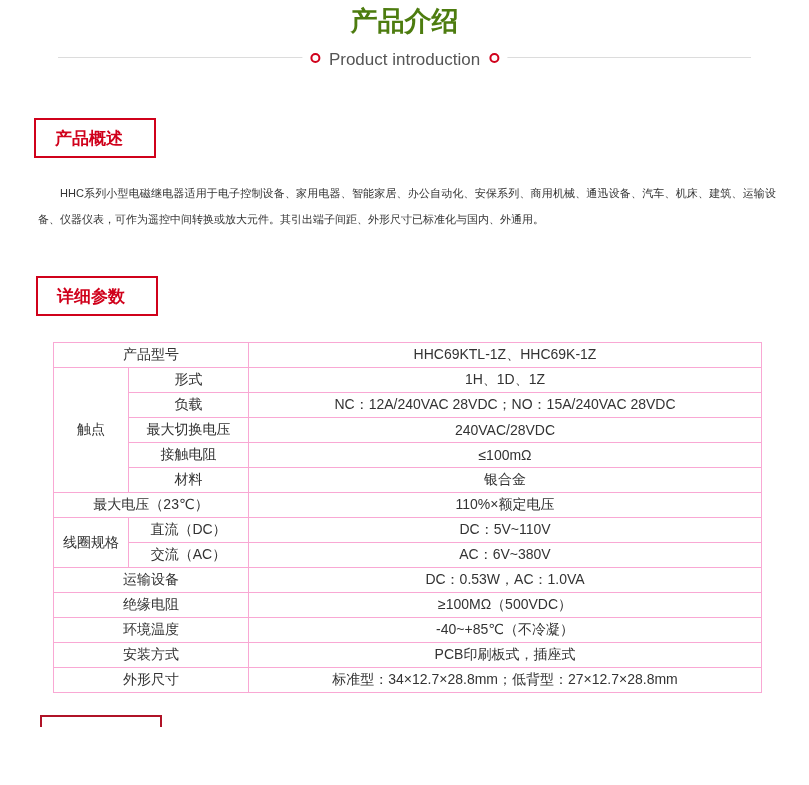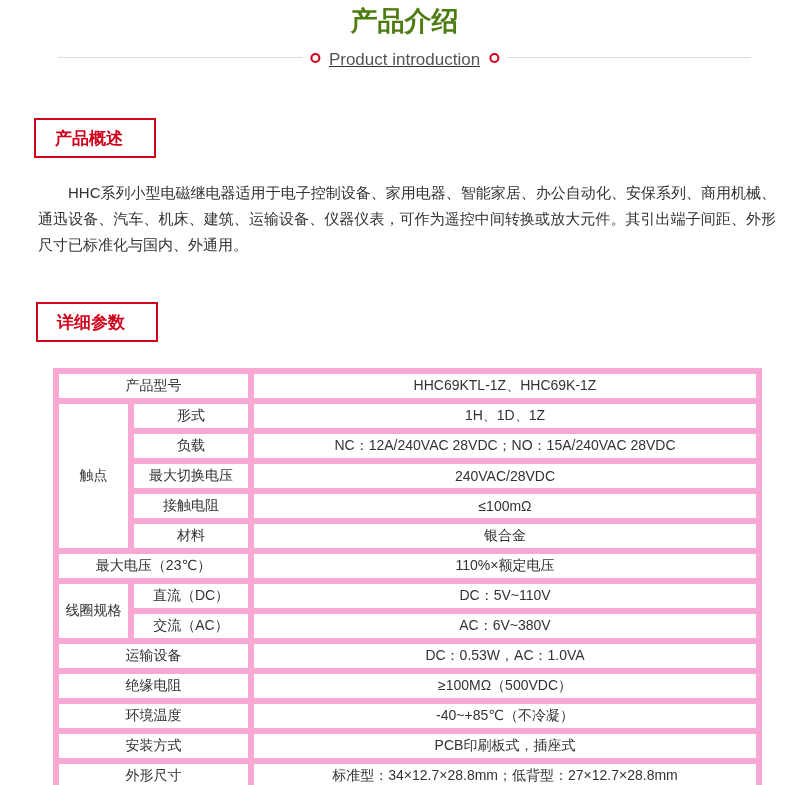--- a/index.html
+++ b/index.html
@@ -12,50 +12,50 @@
 
   
   .page-title{
     margin:4px 0 0;text-align:center;
     font-size:27px;line-height:34px;font-weight:bold;color:#4d7c0f;
   }
   .divider{position:relative;margin:6px 58px 0;height:30px;}
   .divider .hline{position:absolute;left:0;right:0;top:13px;height:1px;background:#dcdcdc;}
   .divider .center{
     position:absolute;left:50%;transform:translateX(-50%);top:0;
-    background:#ffffff;padding:0 8px;display:flex;align-items:flex-start;gap:9px;text-decoration:underline;
+    background:#ffffff;padding:0 8px;display:flex;align-items:flex-start;gap:9px;
   }
   .ring{margin-top:9px;width:6px;height:6px;border:2px solid #d0011b;border-radius:50%;background:#ffffff;flex:none;}
   .subtitle{font-size:17px;color:#555555;line-height:26px;margin-top:3px;white-space:nowrap;}
 
   
   .sec-box{
     box-sizing:border-box;width:122px;height:40px;
     border:2px solid #d0011b;display:flex;align-items:center;
     padding-left:19px;font-size:17px;font-weight:bold;color:#d0011b;
     background:#ffffff;
   }
   .sec-box.first{margin:44px 0 0 34px;}
   .sec-box.second{margin:44px 0 0 36px;}
 
   
   .para{
-    margin:22px 33px 0 38px;font-size:15px;line-height:26px;
+    margin:22px 33px 0 38px;font-size:11px;line-height:26px;
     text-indent:2em;text-align:justify;color:#333333;
   }
   .para.p2{margin-top:16px;}
 
   
   table.spec{
     border-collapse:collapse;table-layout:fixed;
     width:709px;margin:26px 0 0 53px;
     font-size:14px;color:#333333;
   }
   table.spec td{
-    border:6px solid #f9a8d4;height:24px;padding:0 4px;
+    border:1px solid #f9a8d4;height:24px;padding:0 4px;
     text-align:center;vertical-align:middle;overflow:hidden;white-space:nowrap;
   }
 
   
   .partial-box{
     box-sizing:border-box;margin:22px 0 0 40px;width:122px;height:12px;
     border:2px solid #b01327;border-bottom:none;
   }
 </style>
 </head>

